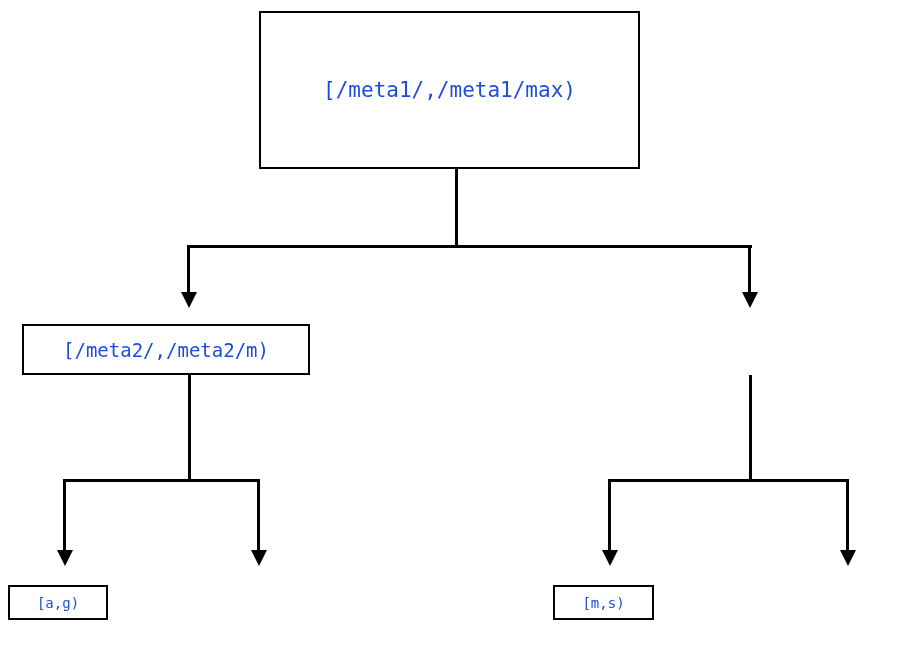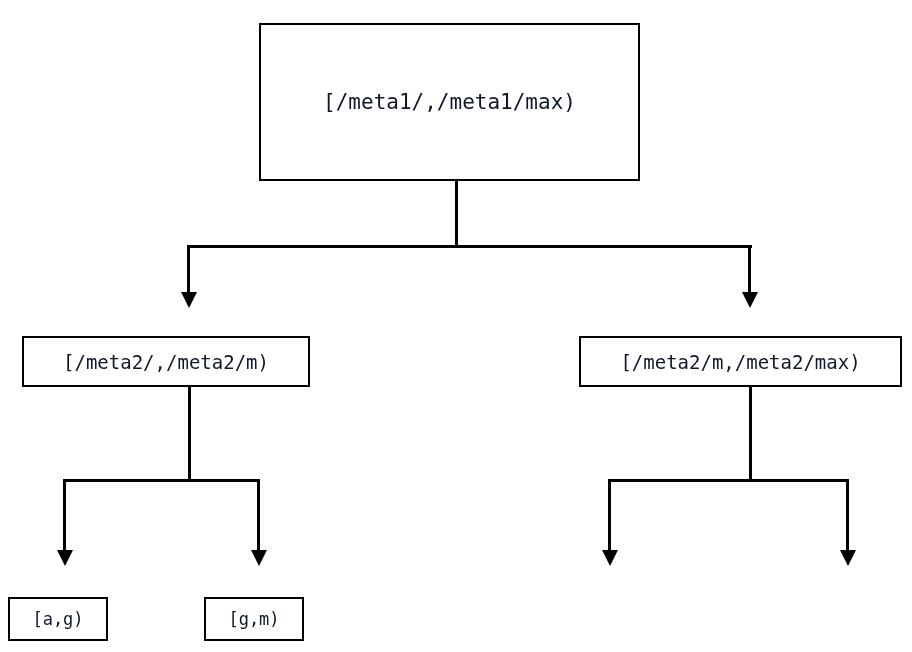--- a/index.html
+++ b/index.html
@@ -16,24 +16,23 @@
     overflow: hidden;
   }
   .node {
     position: absolute;
     box-sizing: border-box;
     border: 2px solid #000000;
     background: #ffffff;
     display: flex;
     align-items: center;
     justify-content: center;
-    color: #0f172a;
+    color: #1d4ed8;
     letter-spacing: 0px;
     white-space: nowrap;
-    margin-top: 12px;
   }
   .node-root {
     left: 259px;
     top: 11px;
     width: 381px;
     height: 158px;
     font-size: 21px;
   }
   .node-mid-left {
     left: 22px;
@@ -43,23 +42,23 @@
     font-size: 19px;
   }
   .node-mid-right {
     left: 579px;
     top: 324px;
     width: 323px;
     height: 51px;
     font-size: 19px;
   }
   .node-leaf {
-    height: 44px;
+    height: 35px;
     top: 585px;
-    font-size: 17px;
+    font-size: 14px;
   }
   .leaf-ag   { left: 8px;   width: 100px; }
   .leaf-gm   { left: 204px; width: 100px; }
   .leaf-ms   { left: 553px; width: 101px; }
   .leaf-smax { left: 777px; width: 125px; }
 
   
   .conn {
     position: absolute;
     background: #000000;
@@ -127,21 +126,20 @@
   <div class="conn h c-r-bar"></div>
   <div class="conn v c-r-ldrop"></div>
   <div class="conn v c-r-rdrop"></div>
   <div class="arrow a-r-l"></div>
   <div class="arrow a-r-r"></div>
 
   <div class="node node-root">[/meta1/,/meta1/max)</div>
 
   <div class="node node-mid-left">[/meta2/,/meta2/m)</div>
 
-  <div class="node node-mid-right">[/meta2/m,/meta2/max)</div>
 
   <div class="node node-leaf leaf-ag">[a,g)</div>
 
-  <div class="node node-leaf leaf-gm">[g,m)</div>
 
+  <div class="node node-leaf leaf-ms">[m,s)</div>
 
 
 </div>
 
 </body></html>

